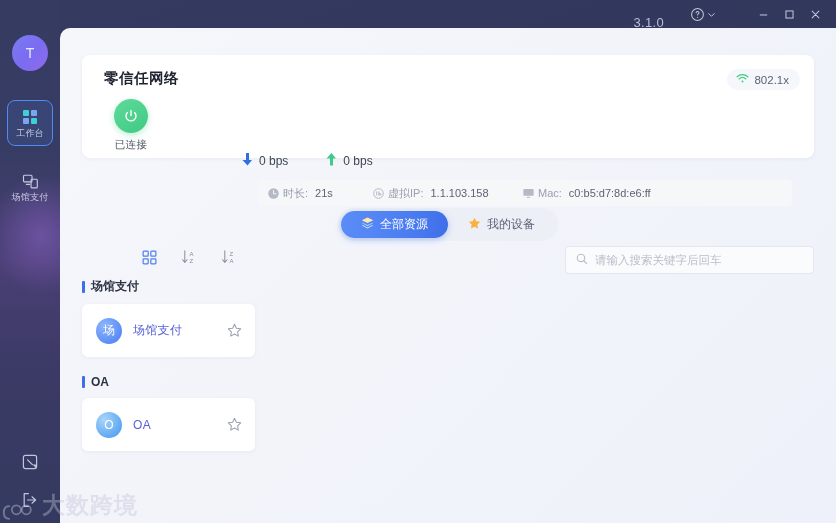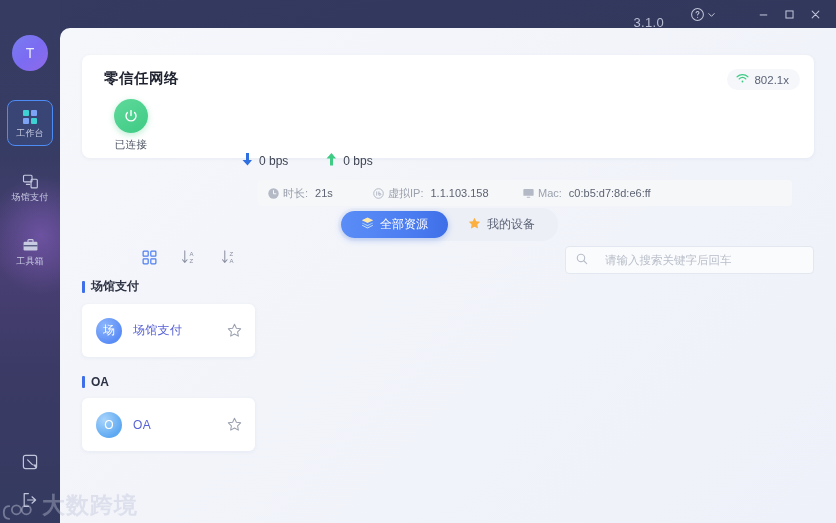--- a/index.html
+++ b/index.html
@@ -172,21 +172,21 @@
   .toolbar {
     position: absolute; left: 22px; top: 218px; right: 22px; height: 30px;
   }
   .tool-icons { position: absolute; left: 58px; top: 2px; display: flex; align-items: center; gap: 22px; }
   .tool-ico { width: 18px; height: 18px; display:flex; align-items:center; justify-content:center; }
   .tool-ico svg { display: block; }
   .search-box {
     position: absolute; right: 0; top: 0;
     width: 249px; height: 28px;
     background: #fafbfd; border: 1px solid #e3e7ef; border-radius: 4px;
-    display: flex; align-items: center; gap: 17px; padding: 0 10px;
+    display: flex; align-items: center; gap: 7px; padding: 0 10px;
   }
   .search-input {
     border: none; outline: none; background: transparent;
     font-size: 11.5px; color: #3b4050; width: 100%;
     font-family: "Liberation Sans", "DejaVu Sans", sans-serif;
   }
   .search-input::placeholder { color: #b9bec9; }
 
   
   .groups { position: absolute; left: 22px; top: 250px; right: 22px; bottom: 0; }
@@ -278,30 +278,20 @@
         <span class="nav-ico">
           <svg width="17" height="17" viewBox="0 0 18 18" fill="none" stroke="#c8cbe2" stroke-width="1.2">
             <rect x="1.6" y="2.4" width="9" height="7" rx="1"></rect>
             <rect x="9.6" y="6.6" width="6.6" height="9.2" rx="1"></rect>
             <path d="M4.6 12h3.6" stroke-linecap="round"></path>
           </svg>
         </span>
         <span class="nav-label">场馆支付</span>
       </div>
 
-      <div class="nav-item">
-        <span class="nav-ico">
-          <svg width="17" height="15" viewBox="0 0 18 16" fill="none" stroke="#c8cbe2" stroke-width="1.2">
-            <path d="M6.3 4V2.6c0-.5.4-.9.9-.9h3.6c.5 0 .9.4.9.9V4" stroke-linecap="round"></path>
-            <rect x="1.6" y="4" width="14.8" height="9.4" rx="1.3" fill="#c8cbe2" stroke="none"></rect>
-            <path d="M1.6 8.3h14.8" stroke="#3c4268"></path>
-          </svg>
-        </span>
-        <span class="nav-label">工具箱</span>
-      </div>
 
 
     </div>
 
     <div class="bottom-icons">
       <span class="bi">
         <svg width="18" height="18" viewBox="0 0 18 18" fill="none" stroke="#c1c5dc" stroke-width="1.2">
           <rect x="2.4" y="2.4" width="13.2" height="13.2" rx="2"></rect>
           <path d="M11.6 11.6h3.4v3.6" fill="#c1c5dc" stroke="none"></path>
           <path d="M11.4 11.6L6.6 6.8" stroke-linecap="round"></path>

